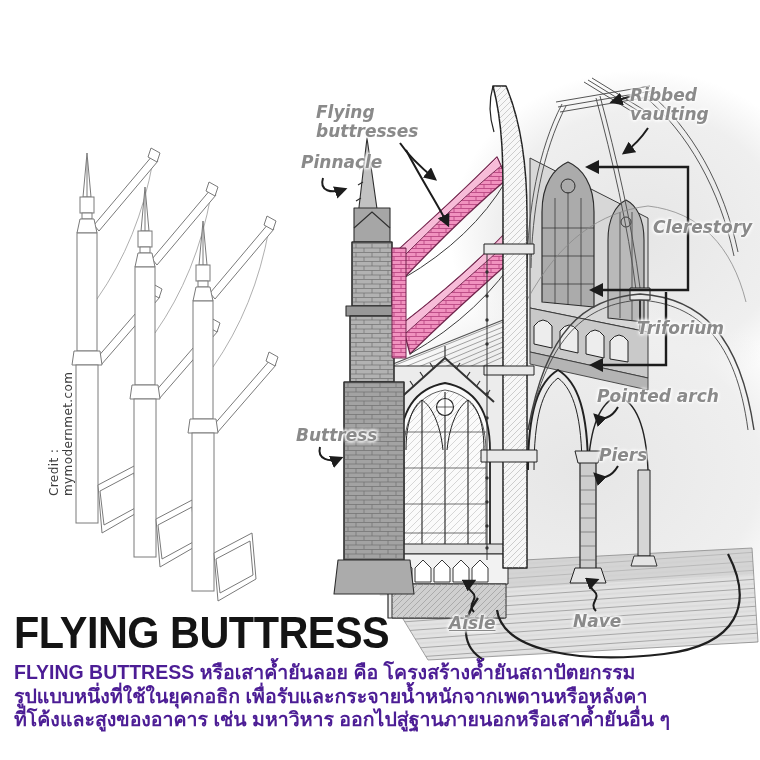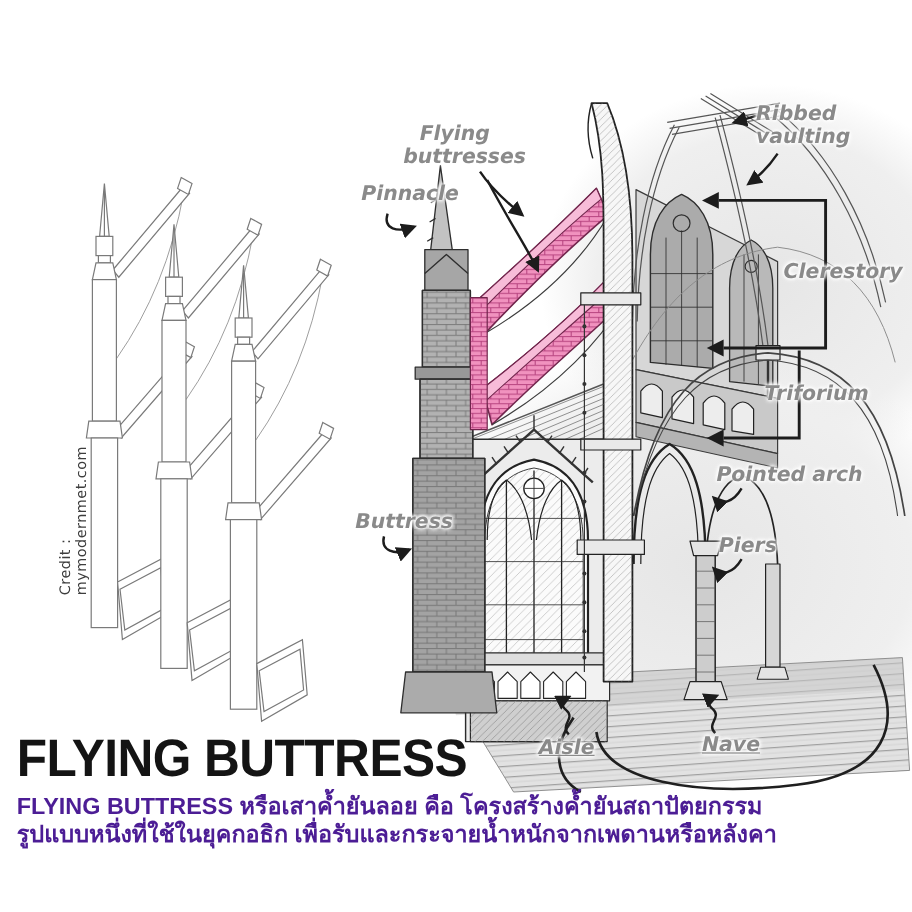--- a/index.html
+++ b/index.html
@@ -230,32 +230,33 @@
     <path d="M666 292 V365 H603" stroke-width="2.4"></path>
     <polygon points="589,365 603,358 603,372" fill="#1c1c1c" stroke="none"></polygon>
     <path d="M618 407 C611 419 601 421 595 415" marker-end="url(#ah)"></path>
     <path d="M618 466 C611 478 601 480 595 474" marker-end="url(#ah)"></path>
     <path d="M320 447 C317 459 329 463 341 458" marker-end="url(#ah)"></path>
     <path d="M474 612 C466 604 480 599 472 592 C466 587 470 583 474 581" marker-end="url(#ah)"></path>
     <path d="M596 611 C588 603 602 598 594 591 C588 586 592 582 597 580" marker-end="url(#ah)"></path>
   </g>
 </svg>
 
-<div class="lbl wrap" style="left:336px;top:103px;width:86px;text-align:center;">Flying buttresses</div>
+<div class="lbl wrap" style="left:316px;top:103px;width:86px;text-align:left;">Flying buttresses</div>
 <div class="lbl" style="left:301px;top:153px;">Pinnacle</div>
 <div class="lbl wrap" style="left:630px;top:86px;width:76px;">Ribbed vaulting</div>
 <div class="lbl" style="left:653px;top:218px;">Clerestory</div>
 <div class="lbl" style="left:637px;top:319px;">Triforium</div>
 <div class="lbl" style="left:597px;top:387px;text-align:center;">Pointed arch</div>
 <div class="lbl" style="left:296px;top:426px;font-style:italic;">Buttress</div>
 <div class="lbl" style="left:599px;top:446px;">Piers</div>
 <div class="lbl" style="left:449px;top:614px;text-decoration:underline;">Aisle</div>
-<div class="lbl" style="left:585px;top:612px;text-decoration:underline;">Nave</div>
+<div class="lbl" style="left:573px;top:612px;">Nave</div>
 
 <div class="credit">Credit : mymodernmet.com</div>
 
 <div class="title">FLYING BUTTRESS</div>
 <div class="desc">
   <div>FLYING BUTTRESS หรือเสาค้ำยันลอย คือ โครงสร้างค้ำยันสถาปัตยกรรม</div>
   <div>รูปแบบหนึ่งที่ใช้ในยุคกอธิก เพื่อรับและกระจายน้ำหนักจากเพดานหรือหลังคา</div>
+  <div>ที่โค้งและสูงของอาคาร เช่น มหาวิหาร ออกไปสู่ฐานภายนอกหรือเสาค้ำยันอื่น ๆ</div>
 </div>
 
 </div>
 
 </body></html>

